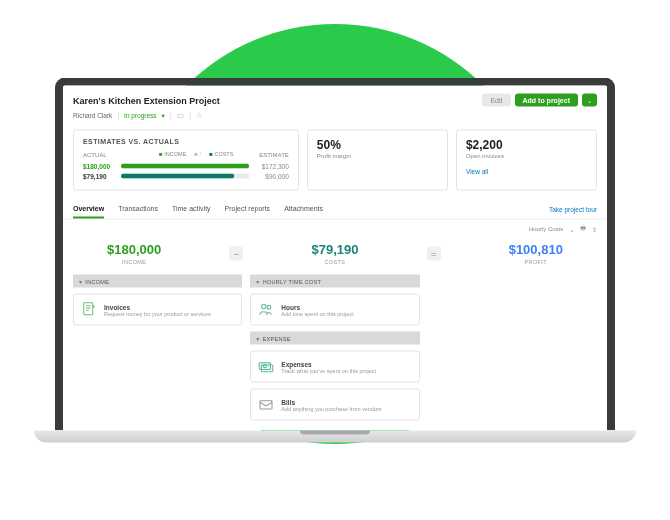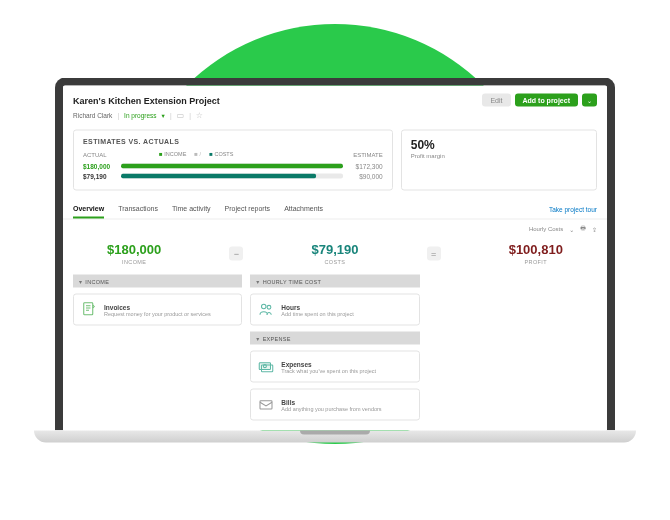--- a/index.html
+++ b/index.html
@@ -41,21 +41,21 @@
 .tabs{display:flex;align-items:center;padding:0 10px;border-bottom:1px solid #eee;gap:14px}
 .tab{font-size:7px;color:#555;padding:6px 0 5px;border-bottom:2px solid transparent}
 .tab.active{color:#111;font-weight:600;border-bottom-color:#2CA01C}
 .tour{margin-left:auto;color:#0077C5;font-size:6.5px;padding:6px 0}
 .subbar{display:flex;justify-content:flex-end;padding:4px 10px 2px;gap:6px;font-size:6px;color:#888;align-items:center}
 .math{display:flex;align-items:center;justify-content:space-around;padding:6px 10px 10px}
 .math-col{text-align:center}
 .math-val{font-size:13px;font-weight:700}
 .math-lbl{font-size:5.5px;letter-spacing:.4px;color:#999;margin-top:2px}
 .math-op{width:14px;height:14px;background:#f0f0f0;border-radius:3px;display:flex;align-items:center;justify-content:center;font-size:9px;color:#888}
-.green{color:#2CA01C}.teal{color:#19857b}.dark{color:#7f1d1d}
+.green{color:#2CA01C}.teal{color:#19857b}.dark{color:#3b82f6}
 .cols{display:flex;padding:0 10px 10px;gap:8px}
 .col{flex:1;display:flex;flex-direction:column;gap:6px}
 .sec-h{background:#d9d9d9;padding:3px 6px;font-size:5.5px;letter-spacing:.3px;color:#555;display:flex;align-items:center;gap:3px}
 .sec-h::before{content:"▾";font-size:6px;color:#777}
 .item{border:1px solid #e3e3e3;border-radius:3px;padding:6px;display:flex;gap:6px;align-items:center}
 .item-ico{width:18px;height:18px;display:flex;align-items:center;justify-content:center}
 .item-ico svg{width:18px;height:18px}
 .item-txt{display:flex;flex-direction:column}
 .item-t{font-size:6.5px;font-weight:600;color:#444}
 .item-s{font-size:5.5px;color:#999}
@@ -116,20 +116,25 @@
               </div>
       <div class="est-val-right">$90,000</div>
     </div>
   </div>
 
   <div class="card">
     <div class="card-big">50%</div>
     <div class="card-sm">Profit margin</div>
   </div>
 
+  <div class="card">
+    <div class="card-big">$2,200</div>
+    <div class="card-sm">Open invoices</div>
+    <a class="card-link">View all</a>
+  </div>
 
 </div>
 
 <div class="tabs">
   <div class="tab active">Overview</div>
   <div class="tab">Transactions</div>
   <div class="tab">Time activity</div>
   <div class="tab">Project reports</div>
   <div class="tab">Attachments</div>
   <a class="tour">Take project tour</a>

